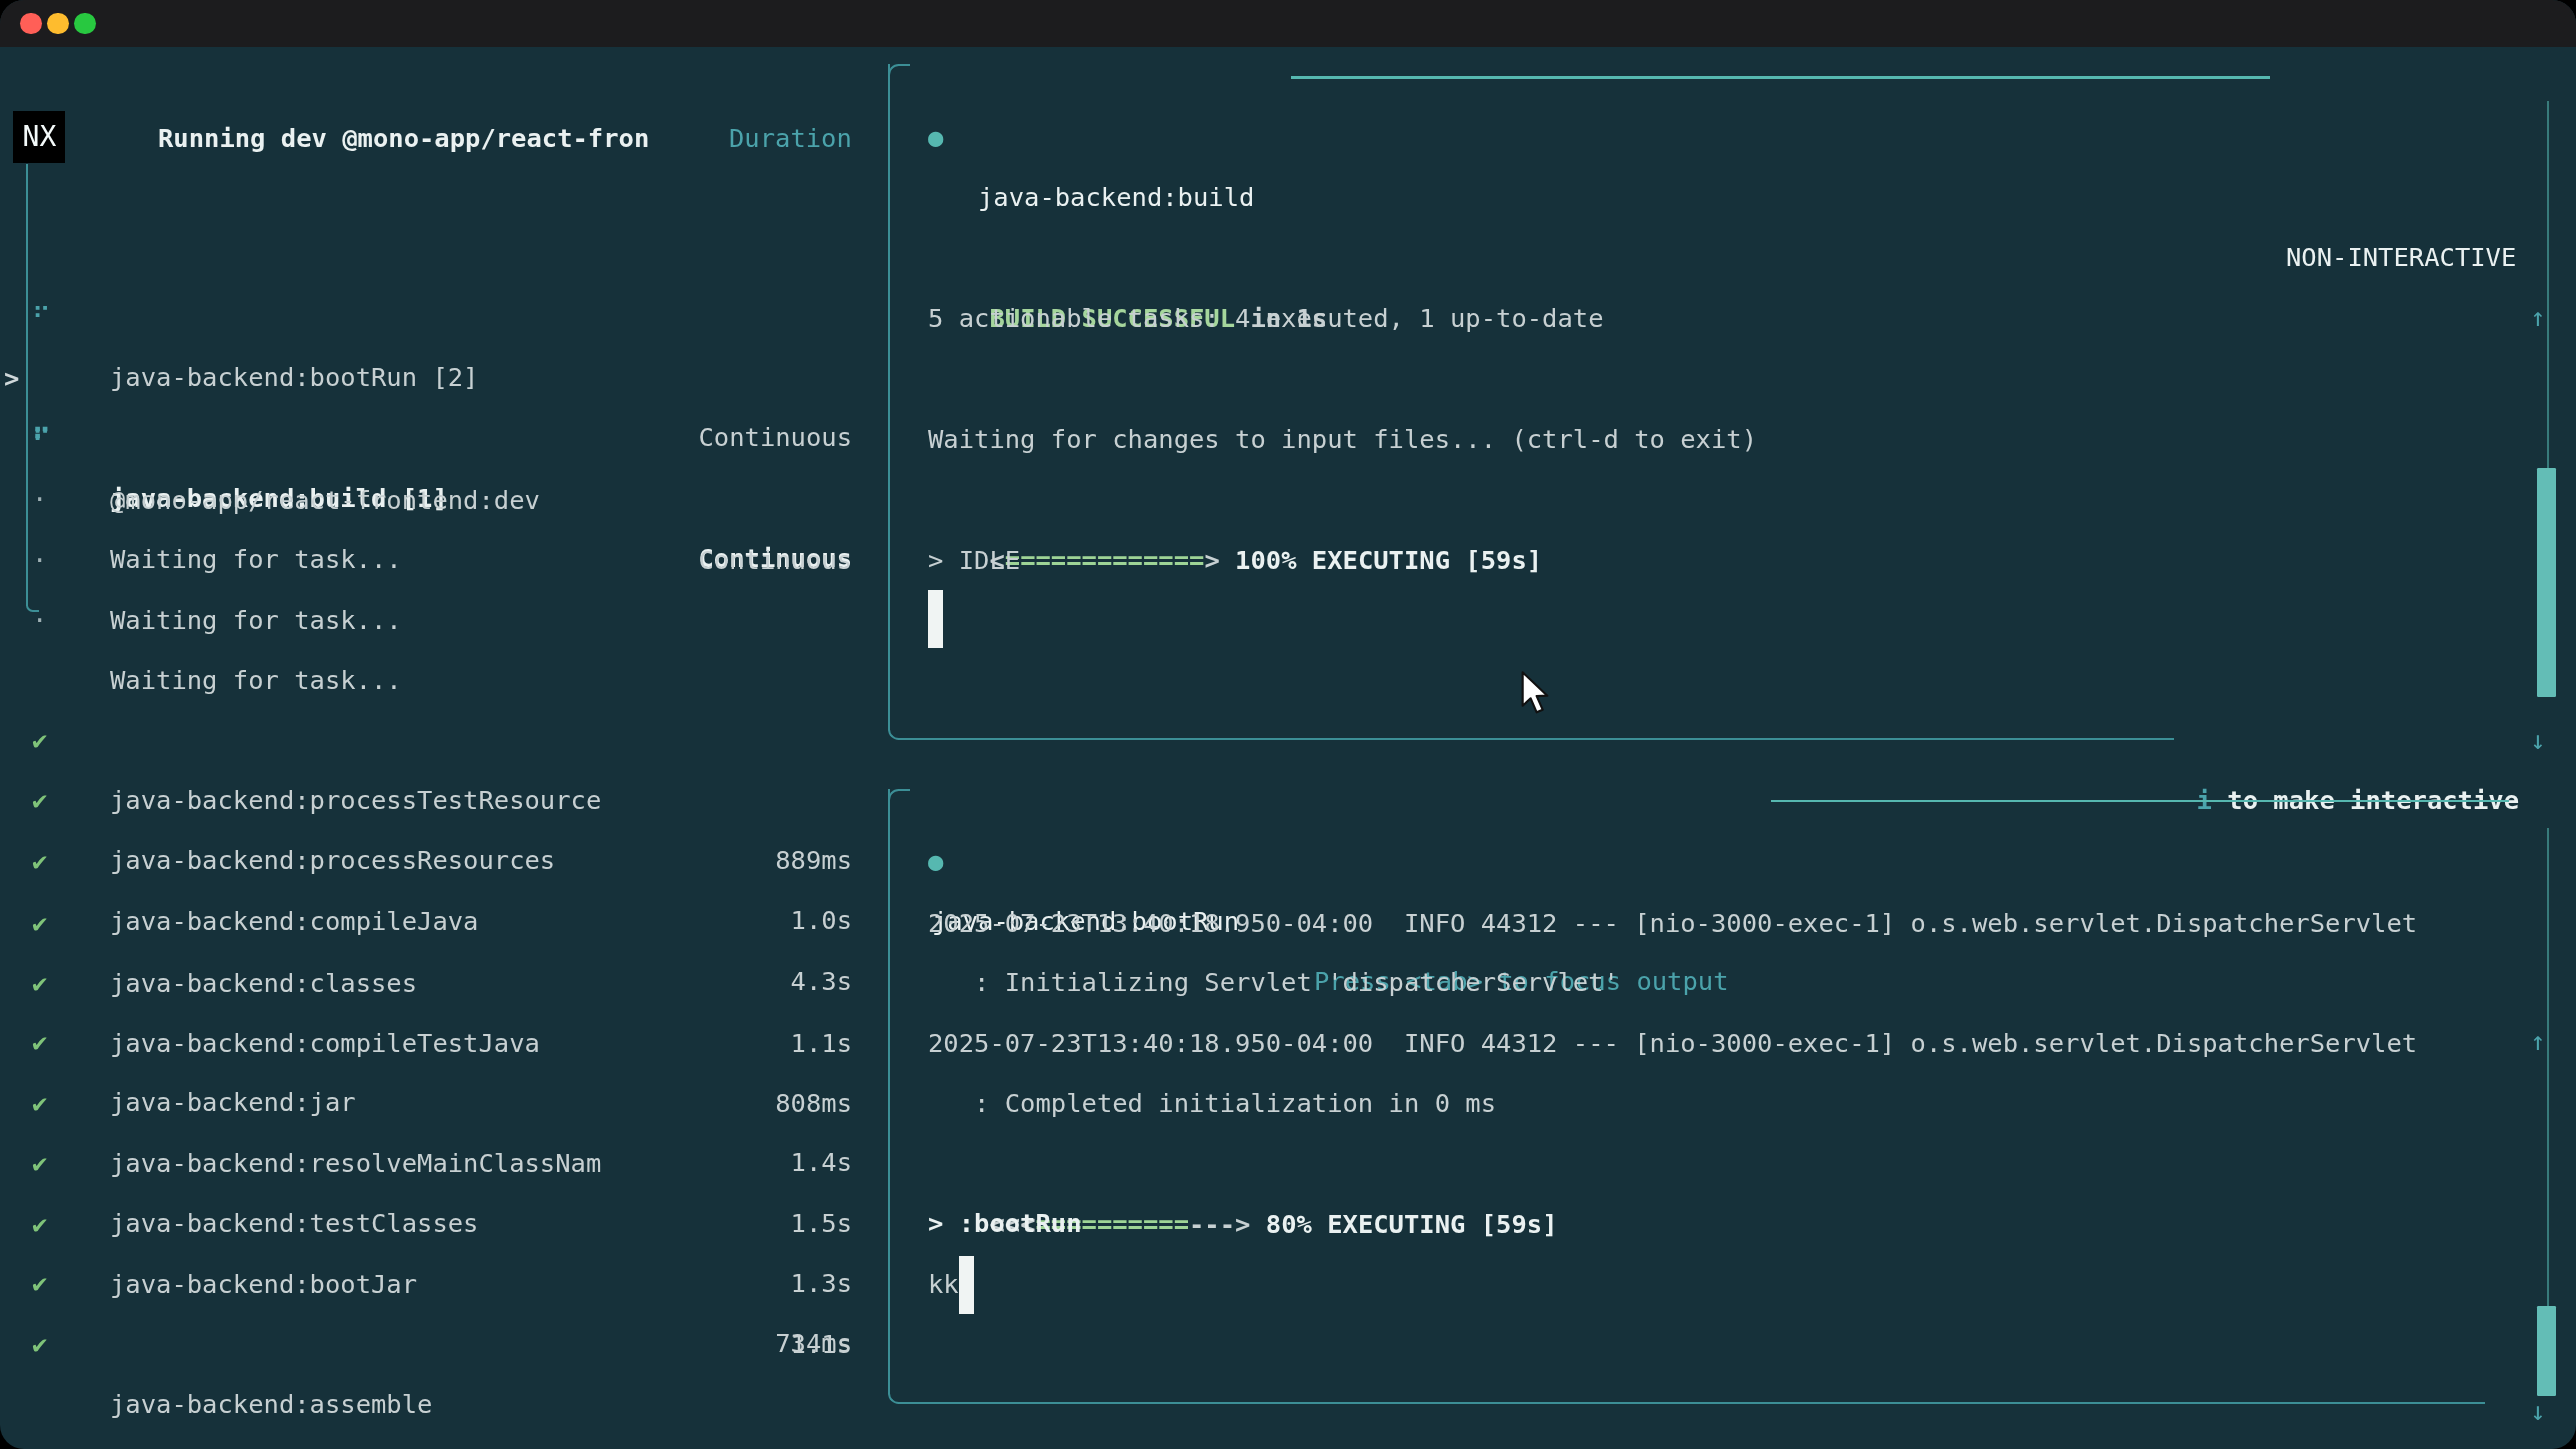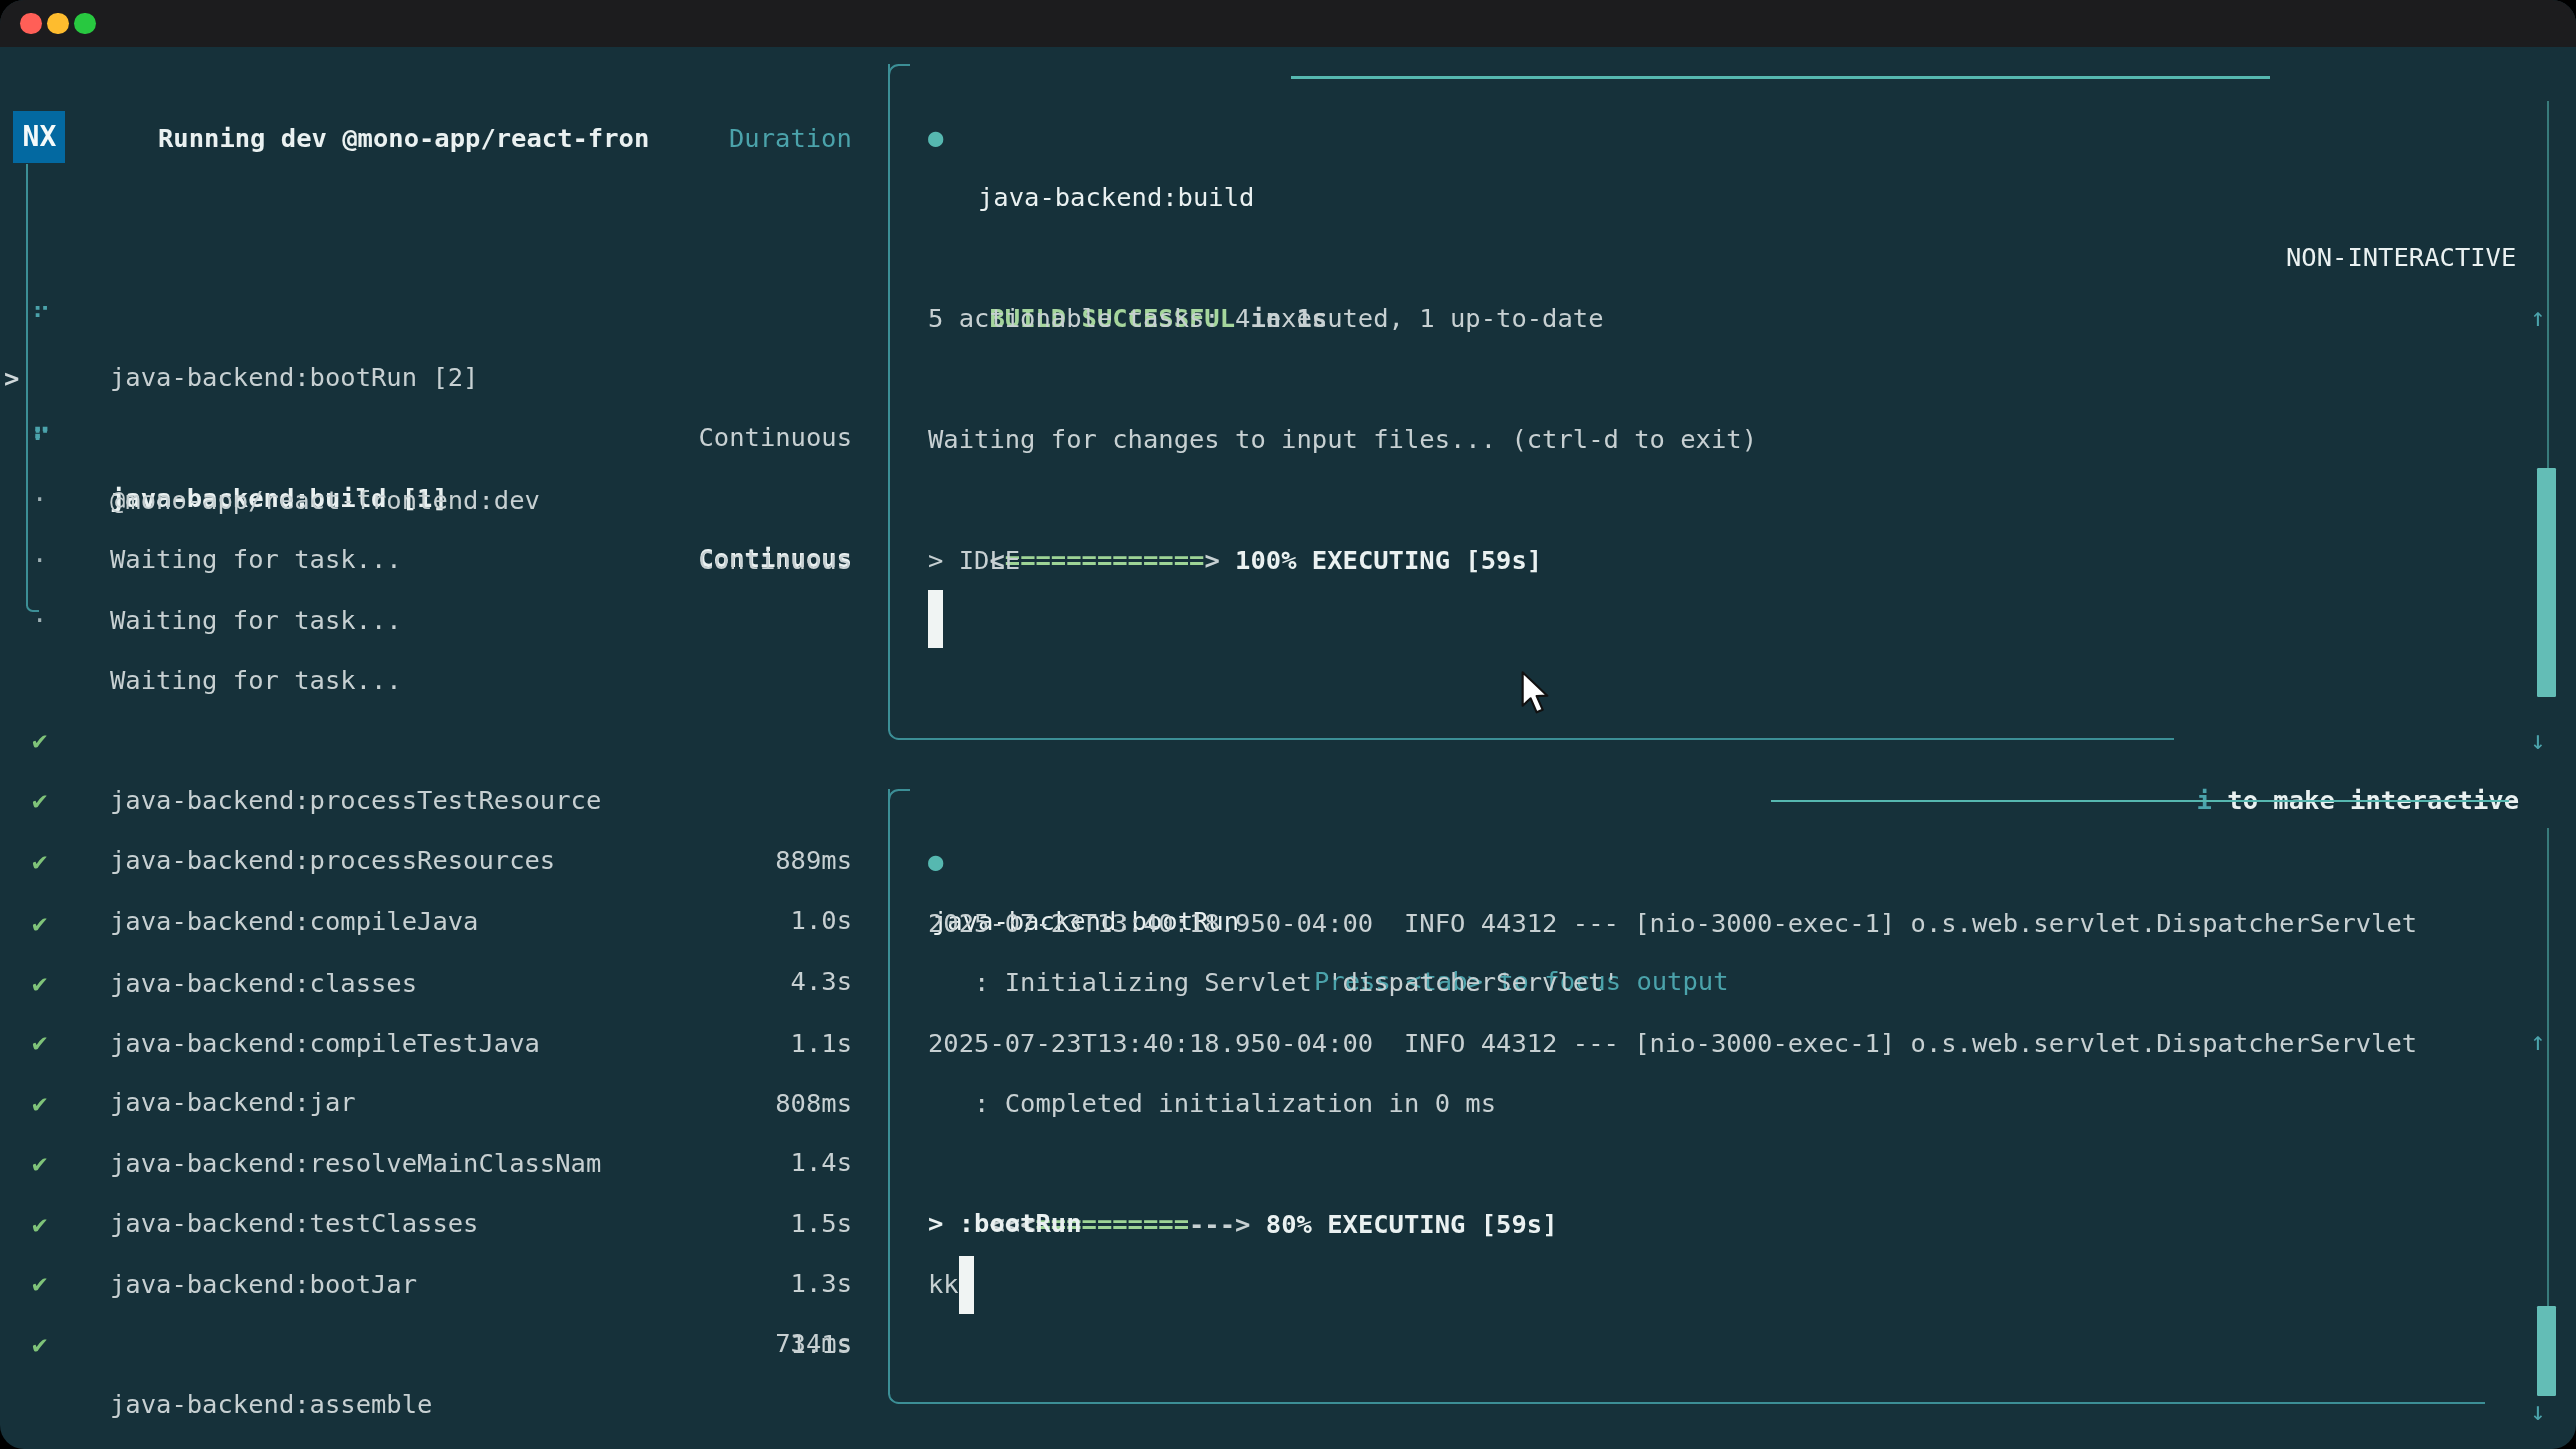--- a/index.html
+++ b/index.html
@@ -18,22 +18,22 @@
   .fg{color:#c7d0d2;}
   .white{color:#eaf1f1;}
   .teal{color:#4ba3ab;}
   .teal-bright{color:#56b8b0;}
   .green{color:#9ed496;}
   .green-b{color:#a5d69c;font-weight:bold;}
   .check{color:#7fc379;}
   .dim-dot{color:#9fb0b4;}
 
   
-  .nx-logo{position:absolute;left:13.4px;top:111px;width:52px;height:52px;background:#0369a1;
-           color:#f4fafa;font-weight:bold;font-size:28px;text-align:center;line-height:52px;}
+  .nx-logo{position:absolute;left:13.4px;top:111px;width:52px;height:52px;background:#000000;
+           color:#f4fafa;font-weight:normal;font-size:28px;text-align:center;line-height:52px;}
   .tree-line{position:absolute;left:25.5px;top:164px;width:13.4px;height:448px;
              border-left:2px solid #3c8f96;border-bottom:2px solid #3c8f96;border-bottom-left-radius:6.7px;}
   .task-icon{position:absolute;left:32px;}
   .task-name{position:absolute;left:110px;}
   .task-dur{position:absolute;right:20px;text-align:right;margin-left:21px;}
   .sel-marker{position:absolute;left:4px;font-weight:bold;color:#cfd8da;}
 
   
   .panel-box{position:absolute;border-left:2px solid #3c8f96;border-bottom:2px solid #3c8f96;border-bottom-left-radius:10.7px;}
   .panel-stub{position:absolute;width:21.5px;height:21.5px;border-left:2px solid #3c8f96;border-top:2px solid #3c8f96;border-top-left-radius:10.7px;}

